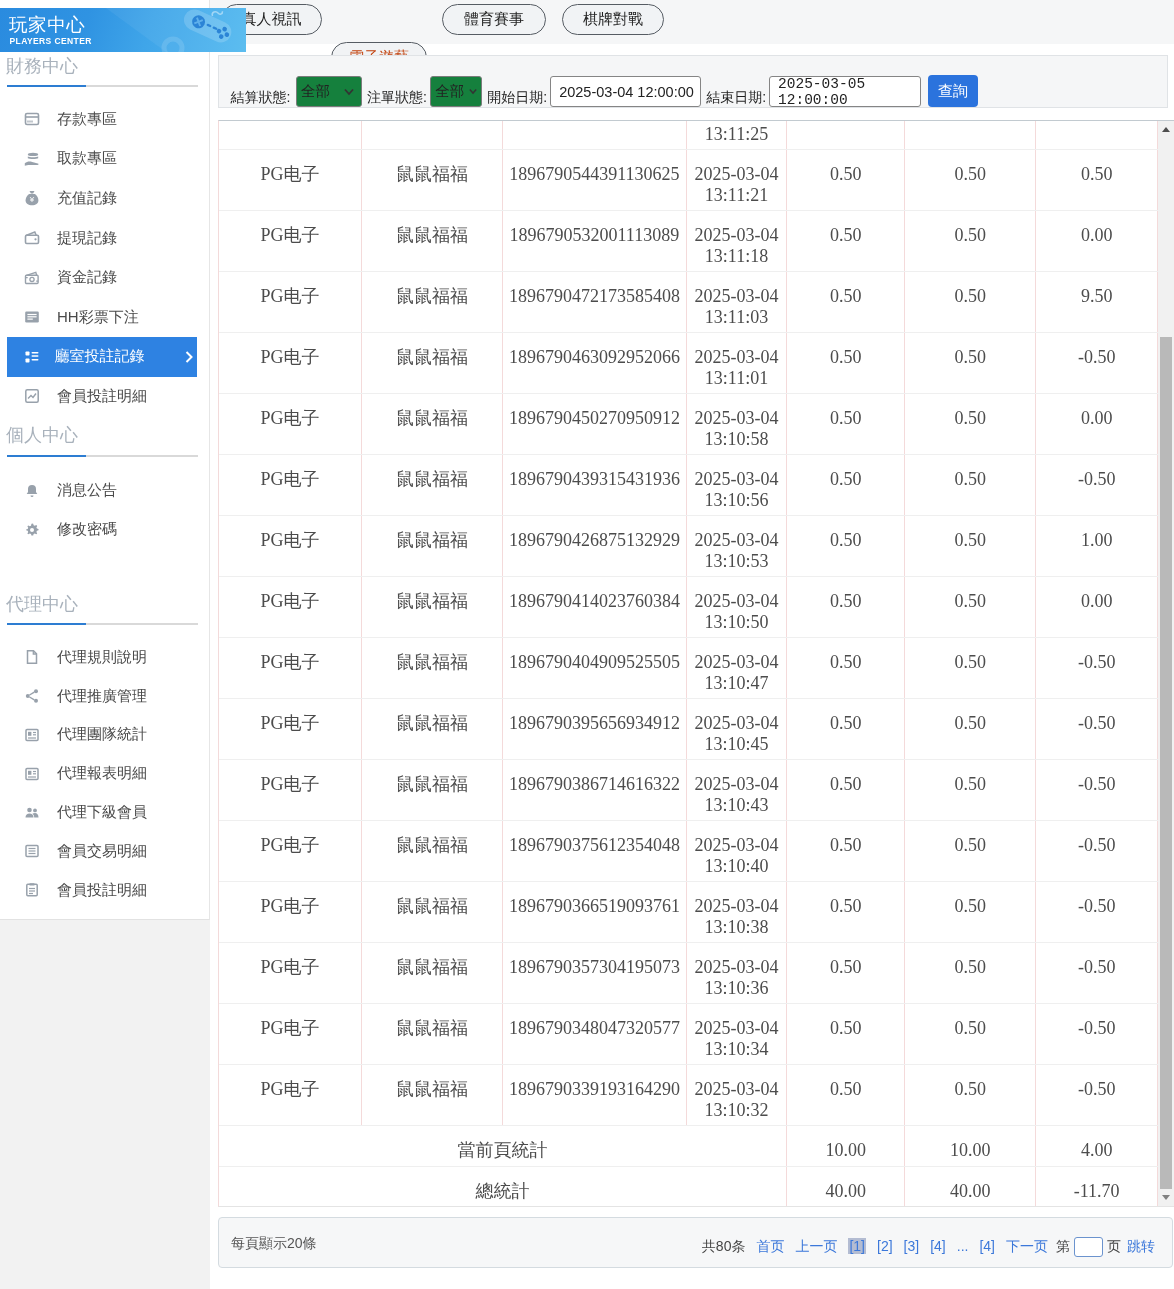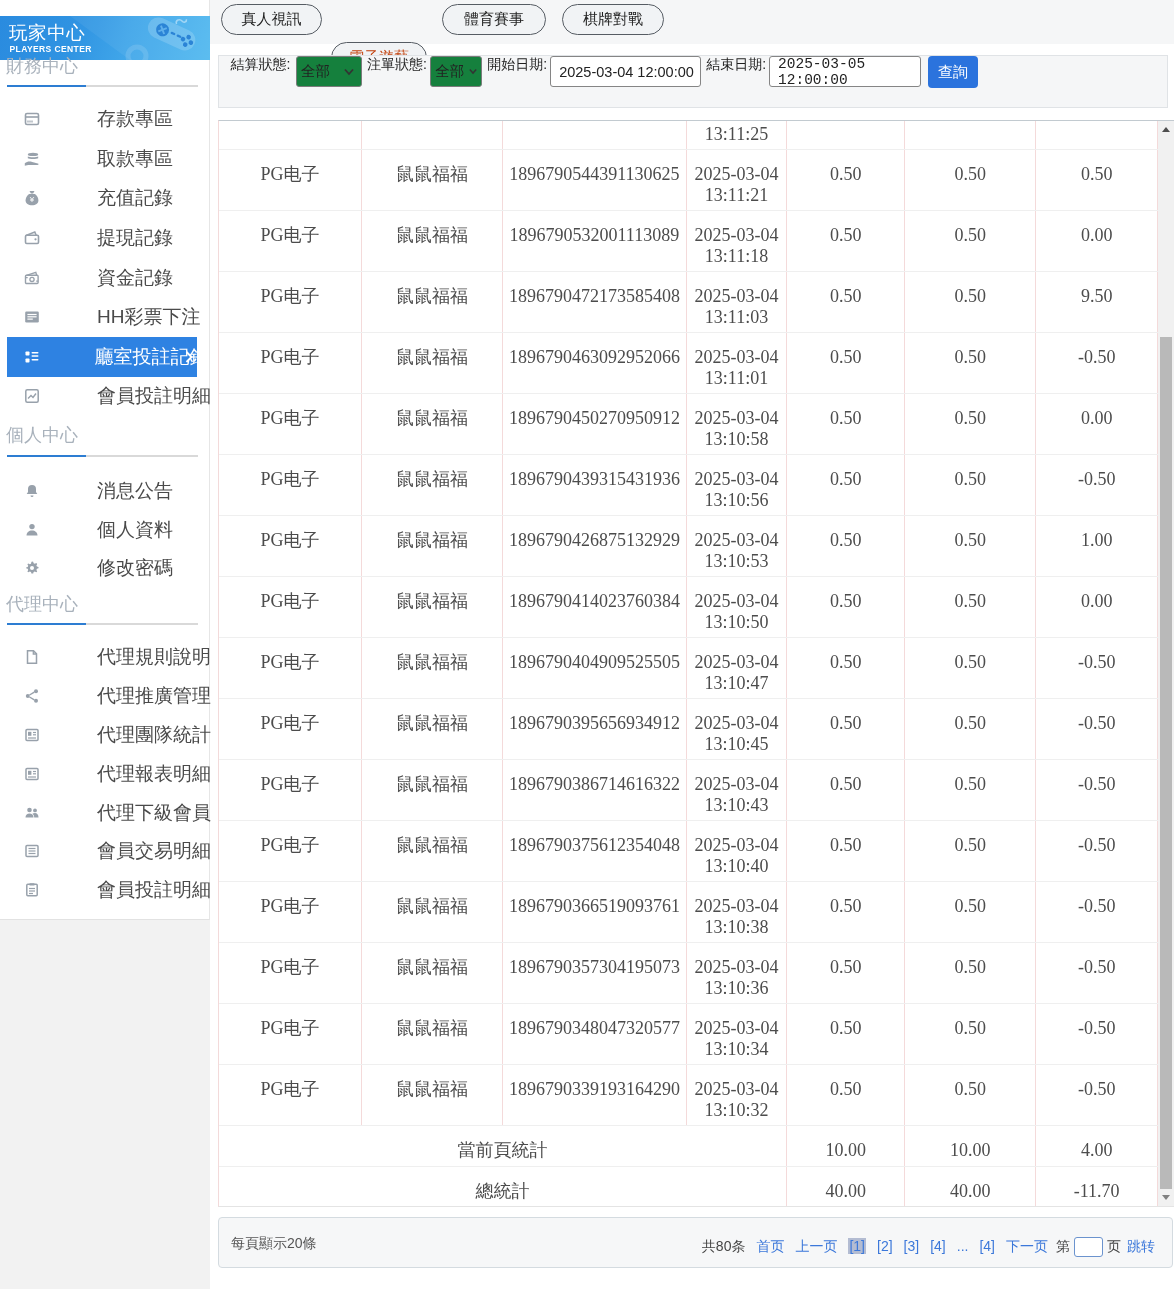--- a/index.html
+++ b/index.html
@@ -3,46 +3,46 @@
 <meta charset="utf-8">
 <title>玩家中心</title>
 <style>
 * { margin:0; padding:0; box-sizing:border-box; }
 html,body { width:1174px; height:1289px; background:#f2f2f2; font-family:"Liberation Sans", sans-serif; overflow:hidden; }
 #page { position:relative; width:1174px; height:1289px; }
 
 
 #sidebar { position:absolute; left:0; top:0; width:210px; height:920px; background:#fff;
   border-right:1px solid #e6e6e6; border-bottom:1px solid #e2e2e2; }
-#shead { position:absolute; left:0; top:16px; width:210px; height:44px; overflow:hidden;
+#shead { position:absolute; left:0; top:8px; width:246px; height:44px; overflow:hidden;
   background:linear-gradient(108deg, #2a8bdf 0%, #2f93e2 35%, #3fa5e9 60%, #52b9ef 100%); }
 #shead .t1 { position:absolute; left:9px; top:4px; font-size:18.5px; color:#fff; letter-spacing:0.6px; }
 #shead .t2 { position:absolute; left:9.5px; top:28px; font-size:8.5px; font-weight:bold; color:#fff; letter-spacing:0.4px; }
 #shead svg.deco { position:absolute; right:0; top:0; }
 .sec-title { position:absolute; left:6px; font-size:18px; color:#a9b2bc; }
 .sec-line { position:absolute; left:7px; width:191px; height:2px; background:#d9d9d9; }
 .sec-line i { display:block; width:79px; height:2px; background:#2d7dd2; }
 ul.menu { position:absolute; left:0; width:210px; list-style:none; }
 ul.menu li { position:relative; width:210px; display:flex; align-items:center; }
 .icw { position:absolute; left:24px; width:16px; height:16px; display:flex; align-items:center; justify-content:center; }
-.mtxt { position:absolute; left:57px; font-size:19px; color:#4a4a4a; white-space:nowrap;margin-left:40px; }
+.mtxt { position:absolute; left:57px; font-size:15px; color:#4a4a4a; white-space:nowrap; }
 li.active { background:#2e82e2; width:190px !important; margin-left:7px; }
 li.active .icw { left:17px; }
 li.active .mtxt { left:47.6px; color:#fff;font-family:Liberation Mono, monospace; }
 li.active .arr { position:absolute; right:4.5px; top:50%; margin-top:-6px; }
 
 
 #content { position:absolute; left:210px; top:0; width:964px; height:1289px; background:#fff; }
 #toolbar { position:absolute; left:0; top:0; width:964px; height:44px; background:#f5f6f7; }
 .pill { position:absolute; top:4px; height:31px; border:1.4px solid #565c63; border-radius:16px;
   background:#f1f3f5; font-size:15px; color:#1f1f1f; text-align:center; line-height:28px; }
 .pill.red { color:#c2410c;margin-top:38px; }
 
 #filterbox { position:absolute; left:8px; top:55px; width:950px; height:53px; background:#f5f6f7;
-  border:1px solid #e0e3e6; display:flex; align-items:flex-start; font-size:14px; color:#1f1f1f; }
+  border:1px solid #e0e3e6; display:flex; align-items:flex-end; font-size:14px; color:#1f1f1f; }
 #filterbox label { white-space:nowrap; }
 .sel { height:31px; border:1px solid #7b7b7b; border-radius:3px; background:#15803d; position:relative;
   font-size:14.5px; color:#222; display:inline-flex; align-items:center; padding-left:4px; }
 .sel svg { position:absolute; right:7px; top:11px; }
 .inp { height:31px; border:1px solid #858585; border-radius:3px; background:#fff; font-size:14.5px;
   color:#222; display:inline-flex; align-items:center; padding-left:8px; }
 #qbtn { margin-left:7px; width:50px; height:32px; background:#2b73dd; color:#fff; font-size:15px;
   border-radius:4px; display:inline-flex; align-items:center; justify-content:center; }
 
 
@@ -434,31 +434,20 @@
                 <path d="M8 2a4 4 0 0 1 4 4v3l1.3 2H2.7L4 9V6a4 4 0 0 1 4-4z"></path>
                 <path d="M6.5 12.5a1.5 1.5 0 0 0 3 0z"></path>
               </g>
             </svg>
           </span>
           <span class="mtxt">消息公告</span>
         </li>
 <li style="height:38.8px">
           <span class="icw">
             <svg class="ic" width="16" height="16" viewBox="0 0 16 16">
-              <g fill="#98a1ab">
-                <circle cx="8" cy="4.6" r="2.7"></circle>
-                <path d="M2.5 13.5c0-3 2.4-5 5.5-5s5.5 2 5.5 5z"></path>
-              </g>
-            </svg>
-          </span>
-          <span class="mtxt">個人資料</span>
-        </li>
-<li style="height:38.8px">
-          <span class="icw">
-            <svg class="ic" width="16" height="16" viewBox="0 0 16 16">
               <path fill="#98a1ab" d="M8 1.5l1.2.2.4 1.6 1.2.5 1.5-.8.9.9-.8 1.5.5 1.2 1.6.4v1.3l-1.6.4-.5 1.2.8 1.5-.9.9-1.5-.8-1.2.5-.4 1.6H7.4l-.4-1.6-1.2-.5-1.5.8-.9-.9.8-1.5-.5-1.2-1.6-.4V7.4l1.6-.4.5-1.2-.8-1.5.9-.9 1.5.8 1.2-.5.4-1.6z"></path>
               <circle cx="8" cy="8" r="2" fill="#fff"></circle>
             </svg>
           </span>
           <span class="mtxt">修改密碼</span>
         </li>
     </ul>
     <div class="sec-title" style="top:592px">代理中心</div>
     <div class="sec-line" style="top:623px">
         <i></i>

